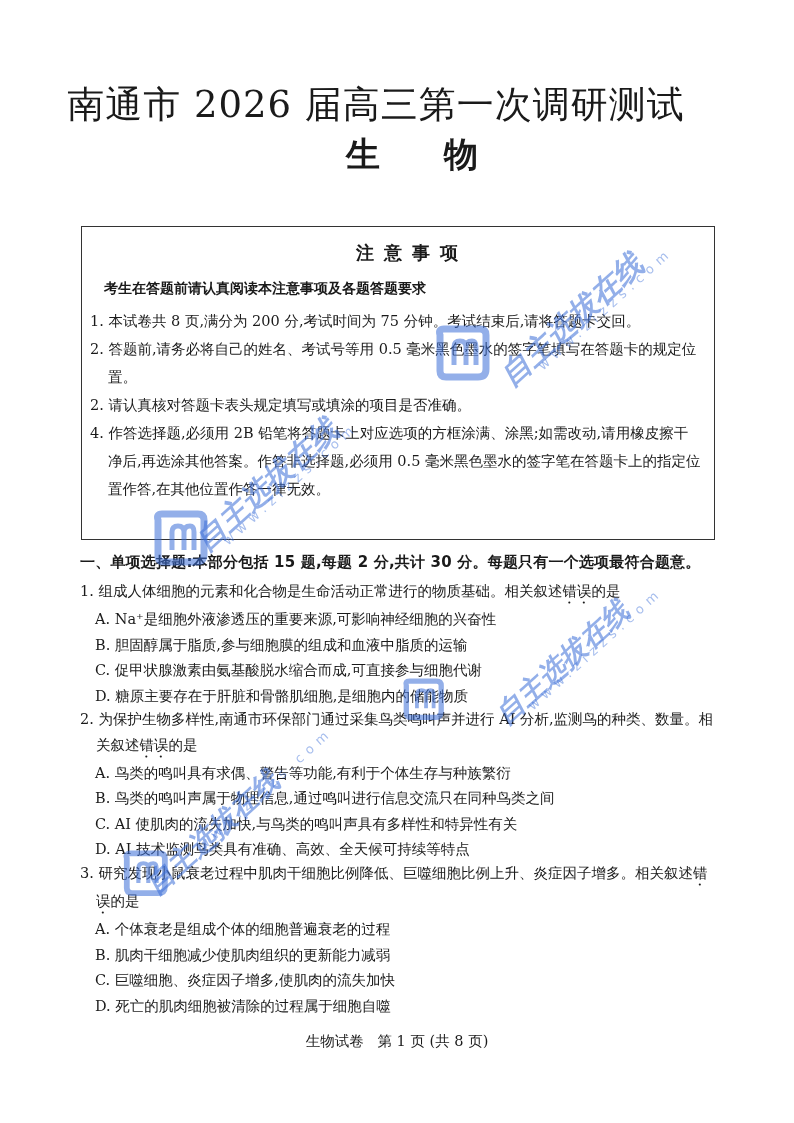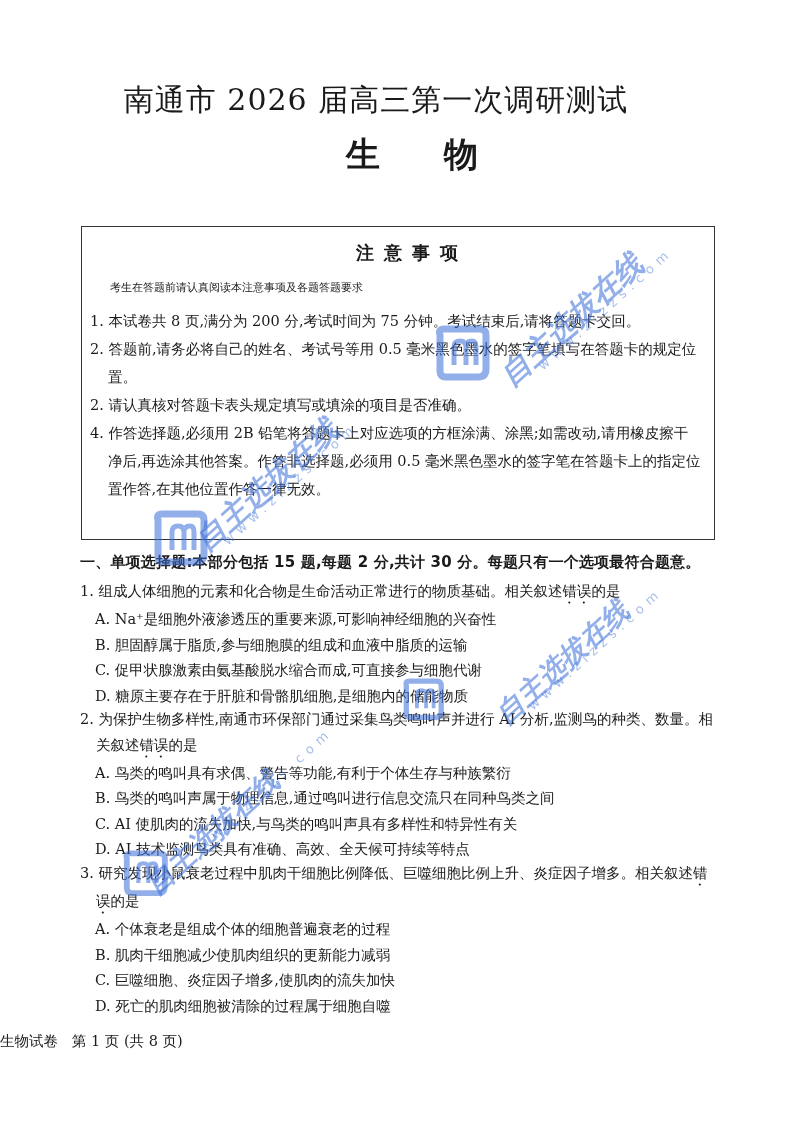--- a/index.html
+++ b/index.html
@@ -2,56 +2,56 @@
 <html><head>
 <meta charset="utf-8">
 <style>
   html, body { margin: 0; padding: 0; }
   body {
     width: 794px; height: 1123px; background: #ffffff; position: relative; overflow: hidden;
     font-family: "DejaVu Serif", "Liberation Serif", serif; color: #1a1a1a;
   }
   .title {
     position: absolute; top: 80px; left: 0; width: 752px; text-align: center;
-    font-size: 30px; letter-spacing: 1px; font-weight: normal;
+    font-size: 37px; letter-spacing: 1px; font-weight: normal;
   }
   .subject {
     position: absolute; top: 132px; left: 0; width: 794px; text-align: center;
     font-size: 34px; font-weight: bold; font-family: "DejaVu Sans", "Liberation Sans", sans-serif; padding-left: 15px;
   }
   .subject span { display: inline-block; margin: 0 32px; }
   .notice-box {
     position: absolute; left: 81px; top: 226px; width: 634px; height: 314px;
     border: 1.5px solid #333; box-sizing: border-box;
   }
   .notice-title {
     position: absolute; top: 14px; left: 14px; width: 100%; text-align: center;
     font-size: 18px; font-weight: bold; letter-spacing: 10px;
     font-family: "DejaVu Sans", "Liberation Sans", sans-serif;
   }
   .notice-intro {
-    position: absolute; top: 53px; left: 28px; font-size: 11px; font-weight: normal;
+    position: absolute; top: 53px; left: 22px; font-size: 14px; font-weight: bold;
     font-family: "DejaVu Sans", "Liberation Sans", sans-serif;
   }
   .notice-list { position: absolute; top: 80px; left: 8px; right: 12px; font-size: 14.5px; line-height: 28px; }
   .notice-item { padding-left: 18px; text-indent: -18px; }
   .section-head {
     position: absolute; top: 553px; left: 80px; font-size: 15px; font-weight: bold;
     font-family: "DejaVu Sans", "Liberation Sans", sans-serif; letter-spacing: 0.2px;
   }
   .question { position: absolute; left: 80px; width: 640px; font-size: 14.5px; line-height: 25.5px; }
   .q-stem { padding-left: 16px; text-indent: -16px; }
   .q-options { padding-left: 15px; }
   .opt { white-space: nowrap; }
   .dot-em {
     text-emphasis: filled dot; -webkit-text-emphasis: filled dot;
     text-emphasis-position: under; -webkit-text-emphasis-position: under;
   }
   .footer {
-    position: absolute; top: 1032px; left: 0; width: 794px; text-align: left; font-size: 14.5px;
+    position: absolute; top: 1032px; left: 0; width: 794px; text-align: center; font-size: 14.5px;
   }
   .wm-logo { position: absolute; opacity: 0.55; }
   .wm-text {
     position: absolute; color: #3c6fd8; opacity: 0.55; font-style: italic; font-weight: bold;
     font-family: "DejaVu Sans", "Liberation Sans", sans-serif; transform: rotate(-42deg);
     transform-origin: left center; white-space: nowrap; pointer-events: none;
   }
   .wm-sub {
     position: absolute; color: #3c6fd8; opacity: 0.45; font-family: "DejaVu Sans", "Liberation Sans", sans-serif;
     transform: rotate(-42deg); transform-origin: left center; font-size: 13px; letter-spacing: 6px; white-space: nowrap;

